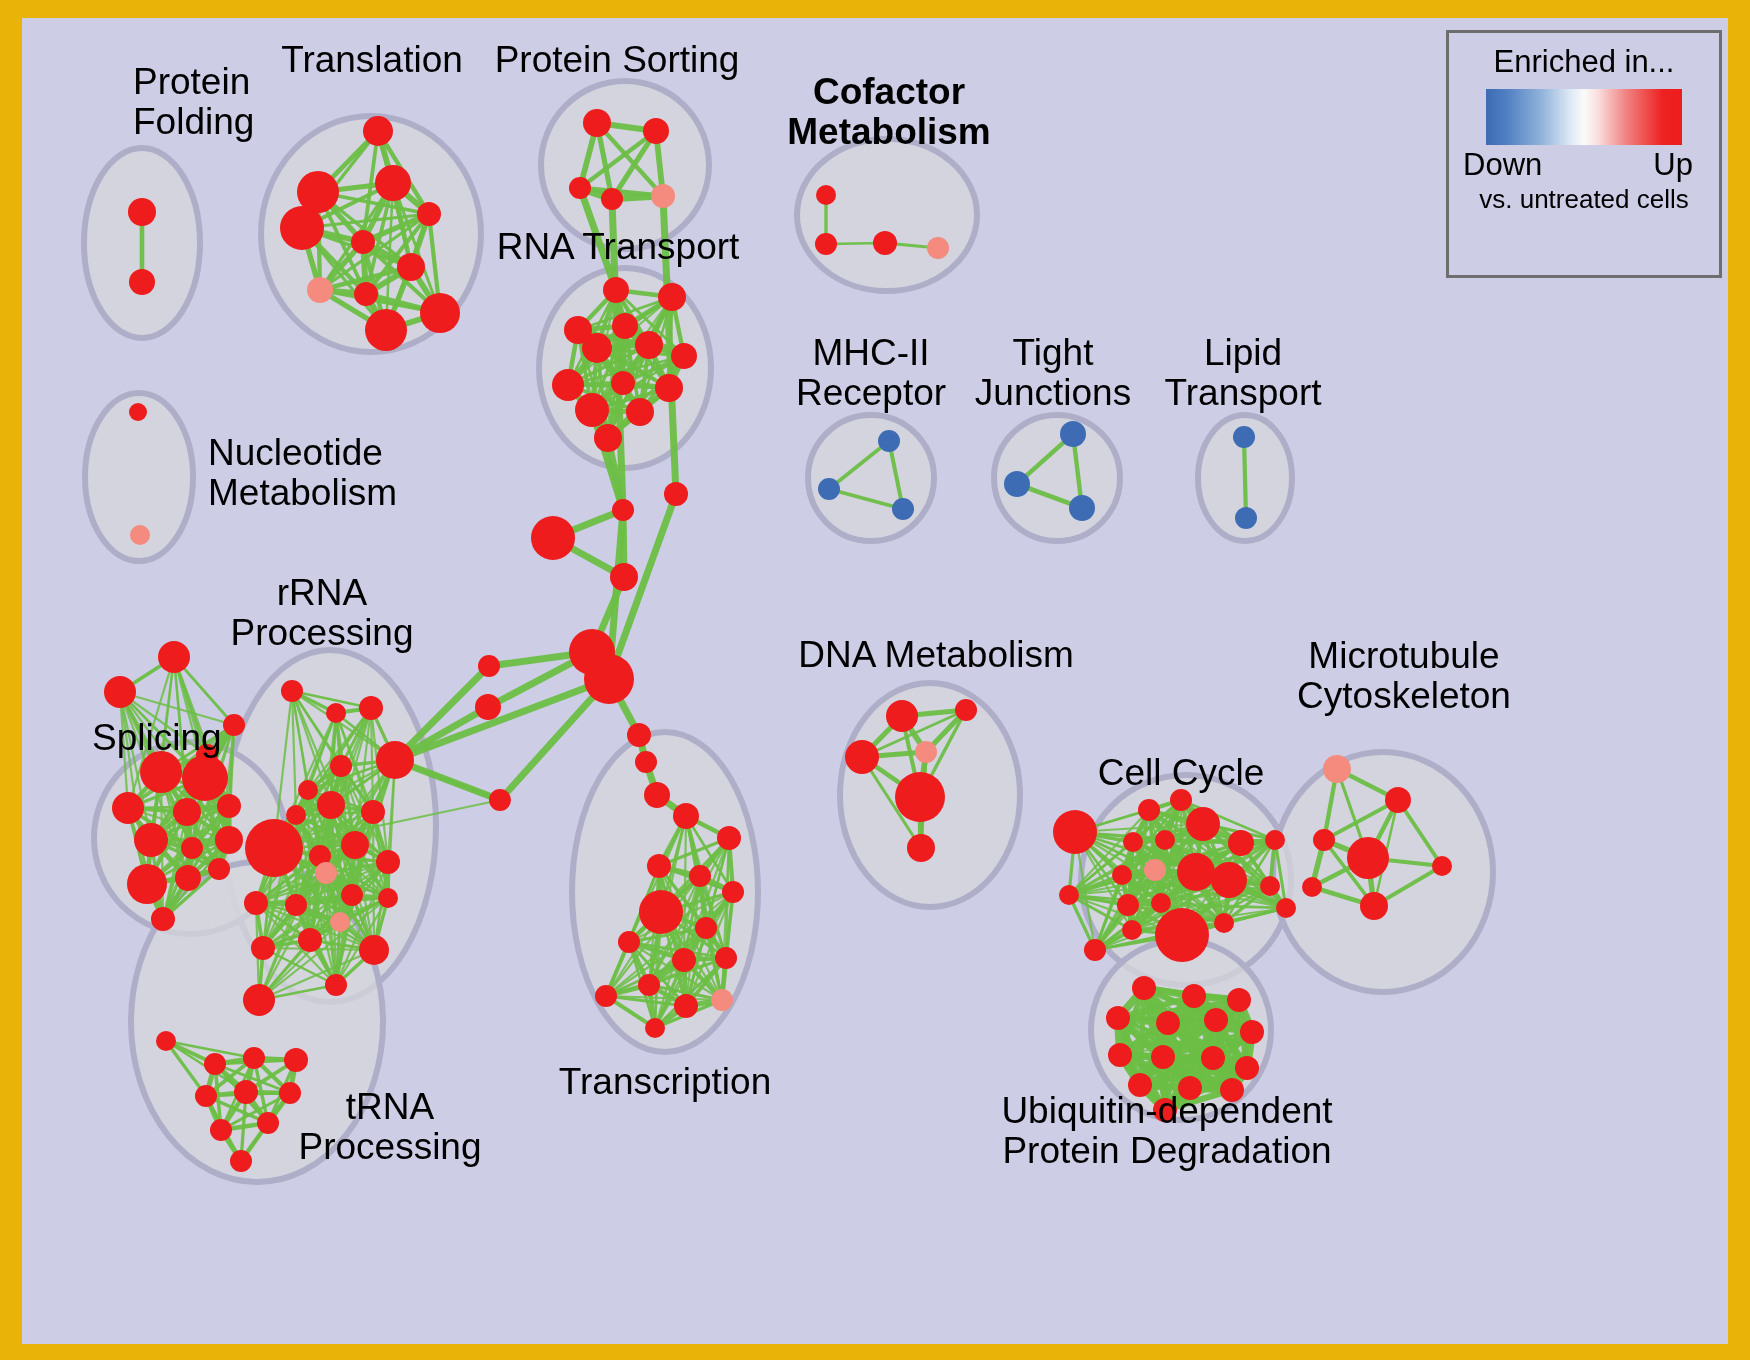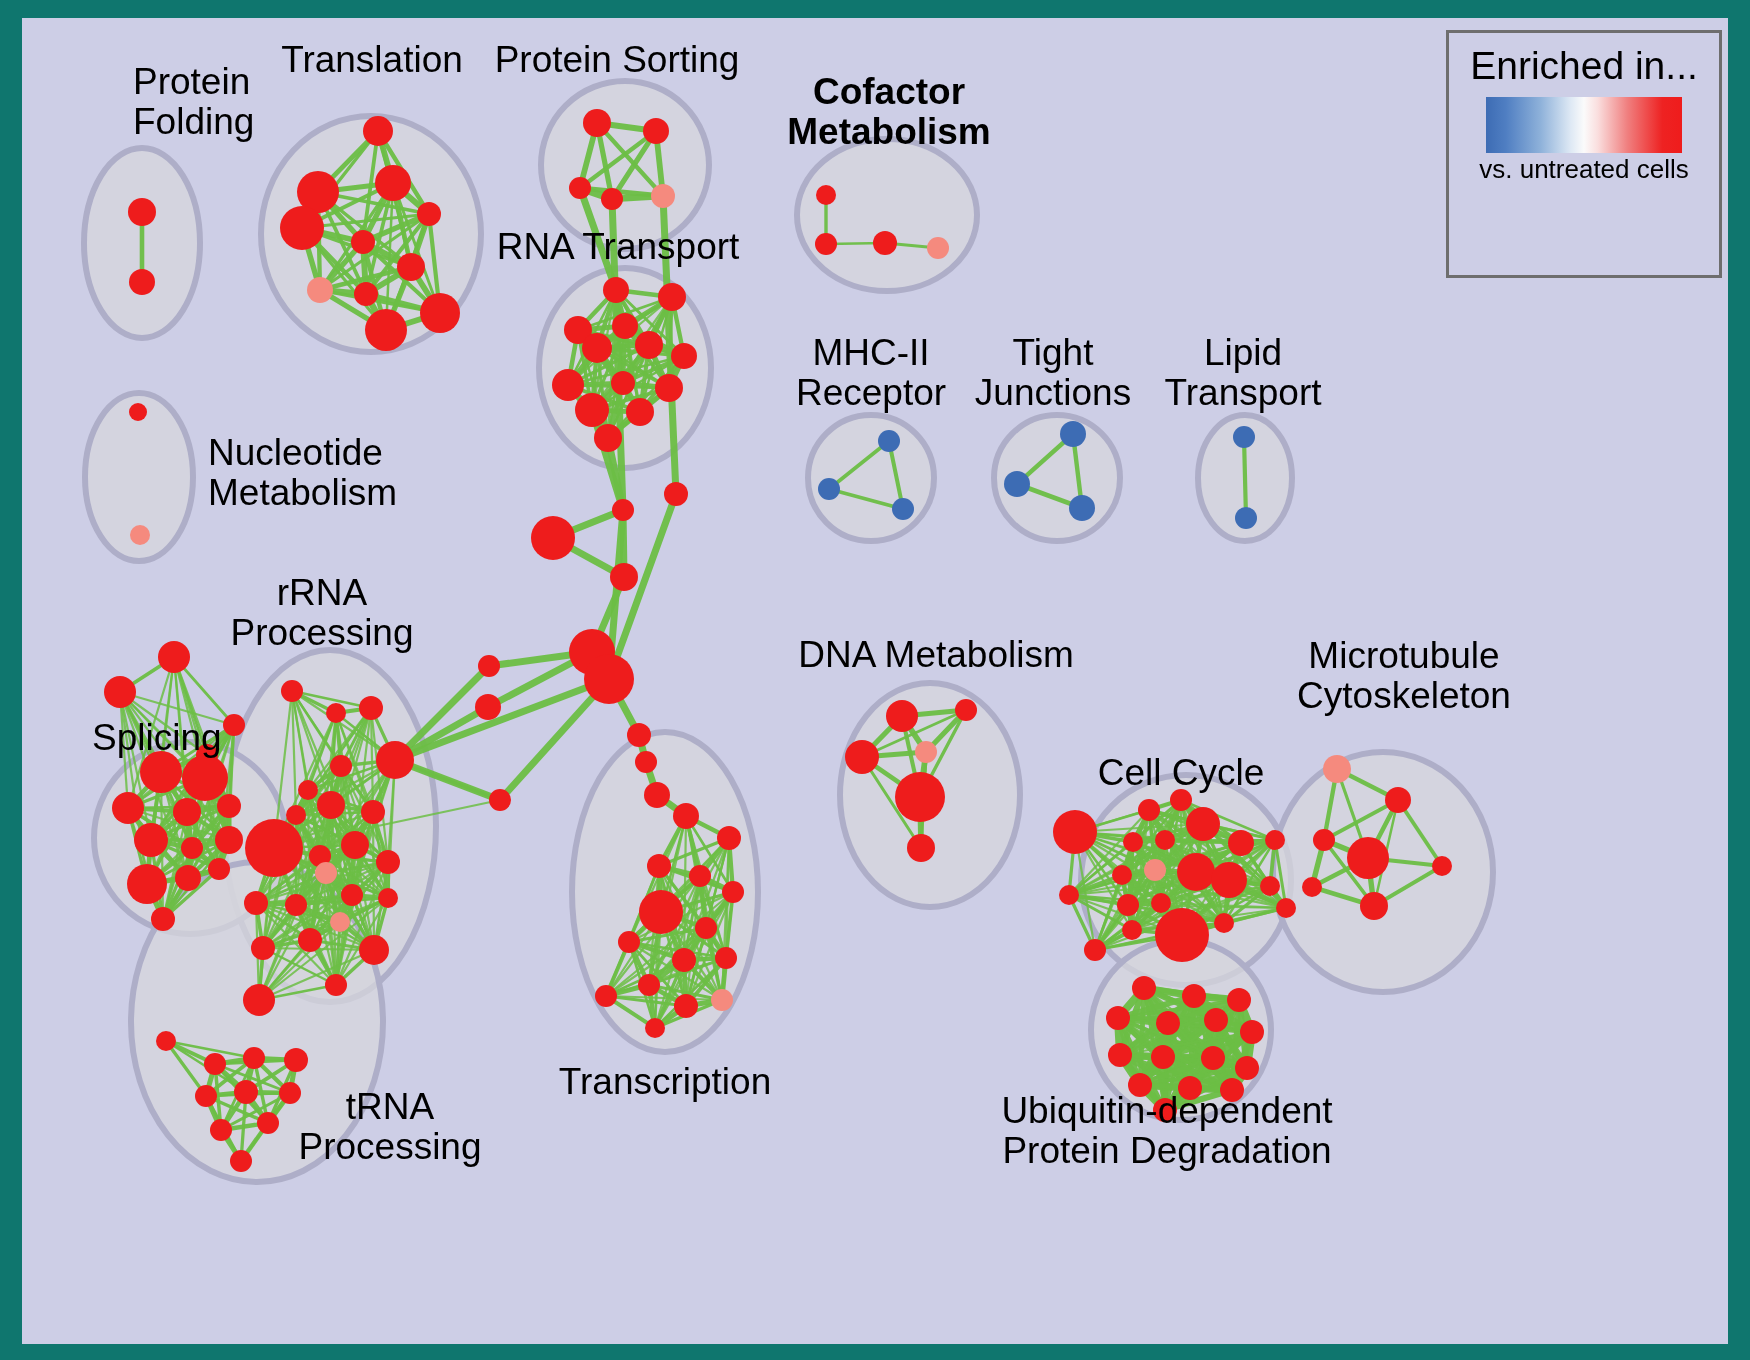--- a/index.html
+++ b/index.html
@@ -1,25 +1,25 @@
 <!DOCTYPE html>
 <html><head>
 <meta charset="utf-8">
 <style>
   html,body{margin:0;padding:0;background:#ffffff;}
   body{font-family:"Liberation Sans",sans-serif;}
-  #stage{position:relative;width:1750px;height:1360px;overflow:hidden;background:#0f766e;}
+  #stage{position:relative;width:1750px;height:1360px;overflow:hidden;background:#eab308;}
   #canvasbg{position:absolute;left:22px;top:18px;width:1706px;height:1326px;background:#cdcee6;}
   #net{position:absolute;left:0;top:0;width:1750px;height:1360px;}
   .lbl{position:absolute;color:#000;font-size:37px;line-height:1.08;white-space:pre;font-family:"Liberation Sans",sans-serif;}
   .lbl.ctr{text-align:center;transform:translateX(-50%);}
   .lbl.lft{text-align:left;}
   #legend{position:absolute;left:1446px;top:30px;width:276px;height:248px;
           background:#cdcee6;border:3px solid #6e6e6e;box-sizing:border-box;}
-  #legend .ttl{text-align:center;font-size:39px;color:#000;margin-top:11px;}
+  #legend .ttl{text-align:center;font-size:31px;color:#000;margin-top:11px;}
   #bar{margin:9px auto 0 auto;width:196px;height:56px;
        background:linear-gradient(to right,#3d6cb4 0%,#4f7ec2 10%,#8fb2da 28%,#dde8f4 43%,#fbfbfb 50%,#fadede 57%,#f08080 72%,#ee2222 90%,#ef1c1c 100%);}
   #legend .ends{position:relative;height:36px;margin-top:2px;font-size:31px;color:#000;}
   #legend .ends .d{position:absolute;left:14px;top:0;}
   #legend .ends .u{position:absolute;right:26px;top:0;}
   #legend .sub{text-align:center;font-size:26px;color:#000;line-height:1.13;margin-top:2px;}
 </style>
 </head>
 <body>
 
@@ -1231,15 +1231,19 @@
       <div class="lbl ctr" style="left: 665px; top: 1062px;">Transcription</div>
       <div class="lbl ctr" style="left: 390px; top: 1087px;">tRNA
 Processing</div>
       <div class="lbl ctr" style="left: 1155px; top: 1091px; margin-left: 12px;">Ubiquitin-dependent
 Protein Degradation</div>
     </div>
 
   <div id="legend">
     <div class="ttl">Enriched in...</div>
     <div id="bar"></div>
+    <div class="ends">
+      <span class="d">Down</span>
+      <span class="u">Up</span>
+    </div>
     <div class="sub">vs. untreated cells</div>
   </div>
 </div>
 
 </body></html>

